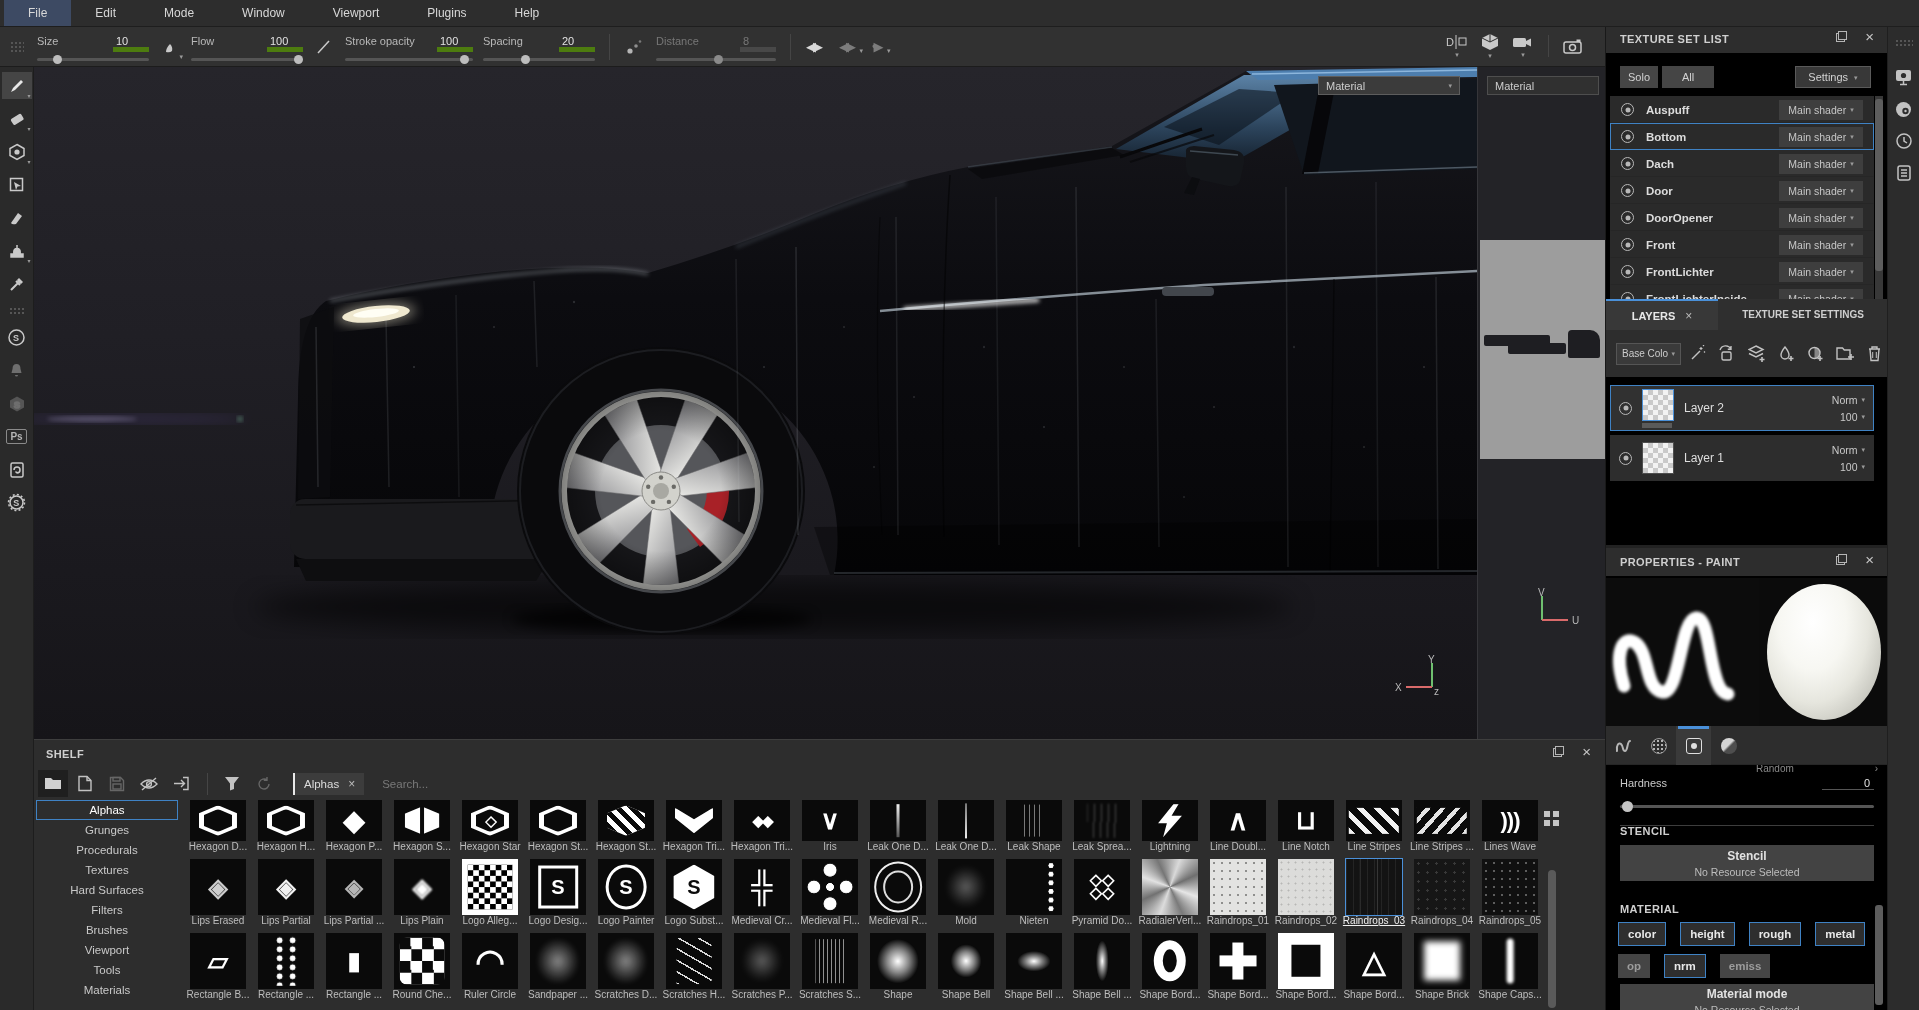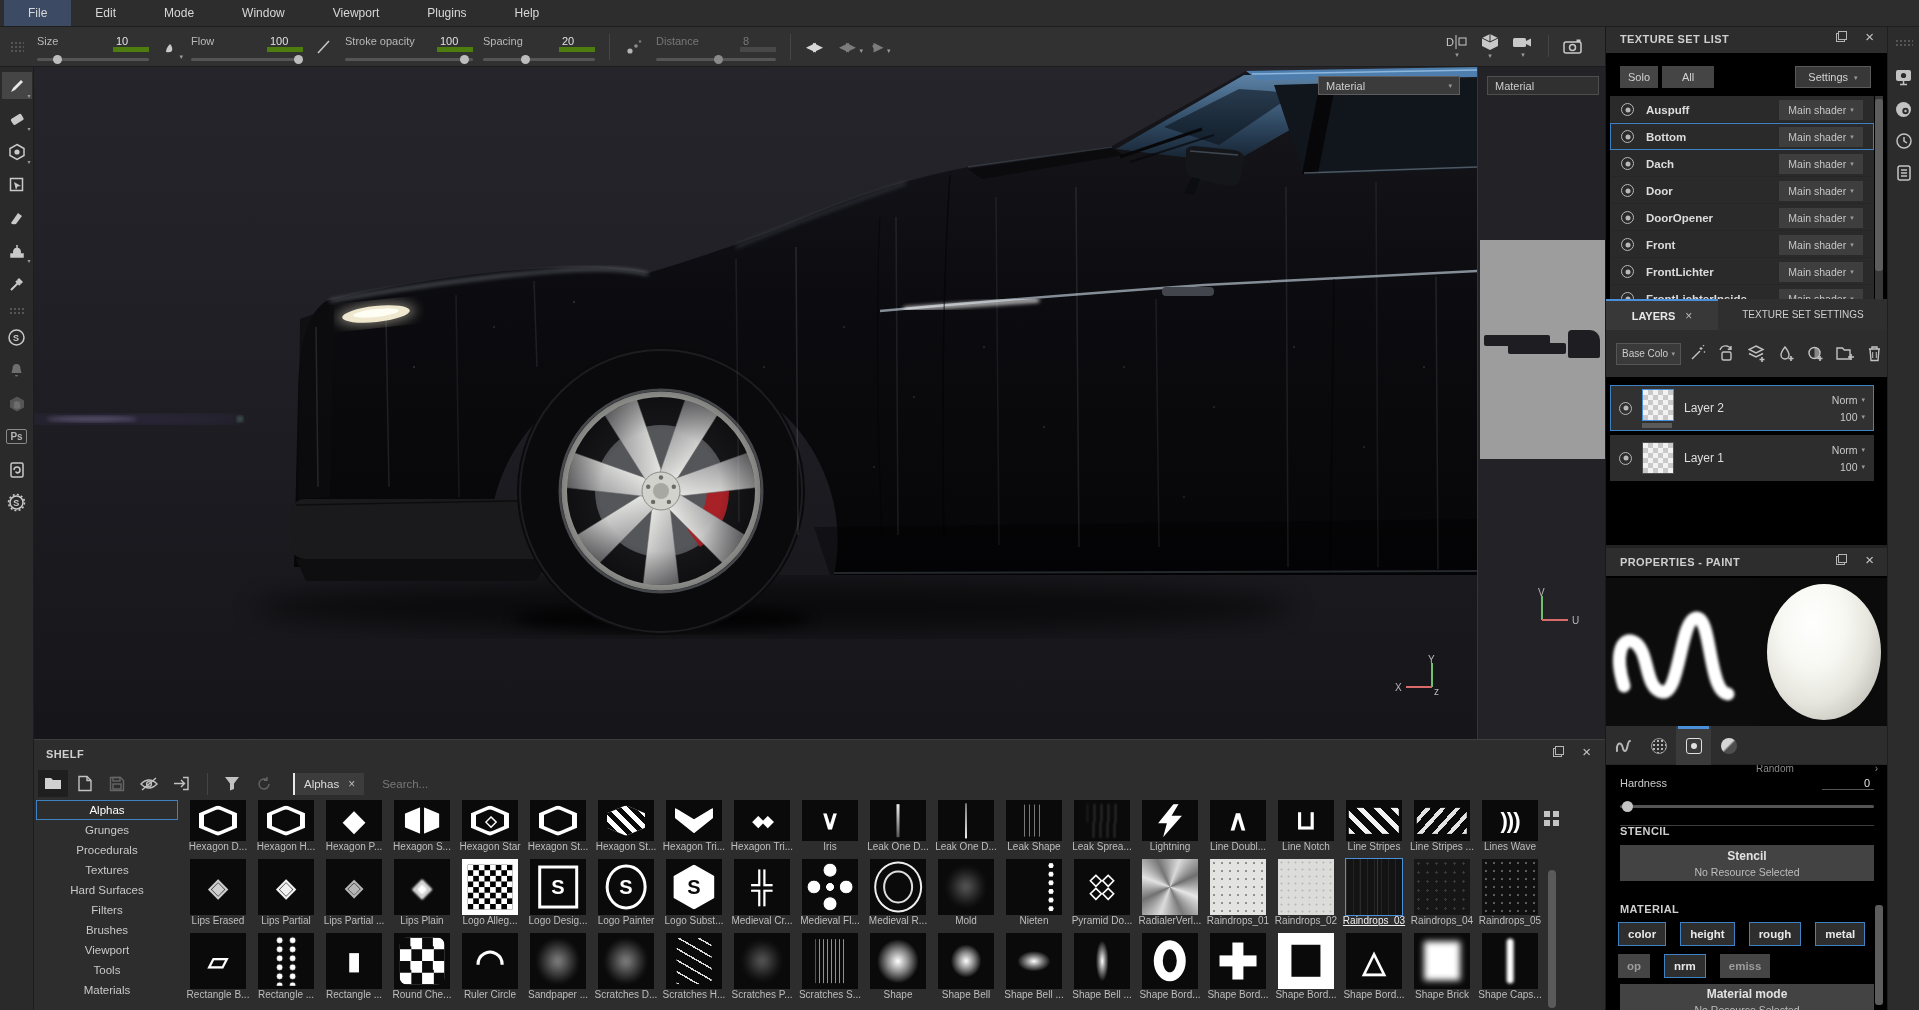--- a/index.html
+++ b/index.html
@@ -203,21 +203,21 @@
   .ts-name{font-weight:bold;font-size:11.5px;color:#dcdcdc;flex:1}
   .shader-btn{width:84px;height:20px;background:#3e3e3e;margin-right:10px;display:flex;align-items:center;
     justify-content:center;gap:4px;font-size:10.5px;color:#c6c6c6}
   #tsl-scroll-track{position:absolute;right:4px;top:71px;width:8px;height:203px;background:#383838}
   #tsl-scroll{position:absolute;right:4px;top:74px;width:8px;height:172px;background:#5d5d5d;border-radius:3px}
   #tabs{position:absolute;left:0;top:274px;width:282px;height:31px;background:#272727;display:flex}
   #tab-layers{width:112px;background:#383838;border-top:2px solid #4a90d9;display:flex;align-items:center;
     justify-content:center;gap:10px;font-weight:bold;font-size:11px;color:#e8e8e8}
   #tab-layers .x{font-weight:normal;color:#bbb;font-size:12px}
   #tab-tss{width:170px;background:#2f2f2f;display:flex;align-items:center;justify-content:center;
-    font-weight:normal;font-size:10px;color:#cfcfcf}
+    font-weight:bold;font-size:10px;color:#cfcfcf}
   #ltoolbar{position:absolute;left:0;top:305px;width:282px;height:47px;background:#2d2d2d;
     display:flex;align-items:center}
   #blend-select{margin-left:10px;width:66px;height:22px;background:#3a3a3a;border:1px solid #555;
     display:flex;align-items:center;justify-content:space-between;padding:0 5px;font-size:10px;color:#ccc}
   .lt-ic{width:27px;height:24px;display:flex;align-items:center;justify-content:center;margin-left:3px}
   .lt-ic svg{stroke:#c2c2c2;fill:none;stroke-width:1.4}
   .layer-row{position:absolute;left:4px;width:264px;height:46px;background:#2d2d2d;border:1px solid transparent;
     display:flex;align-items:center}
   .layer-row.selected{border-color:#3f82c4;background:#313131}
   .layer-row .radio{margin:0 10px 0 8px}

